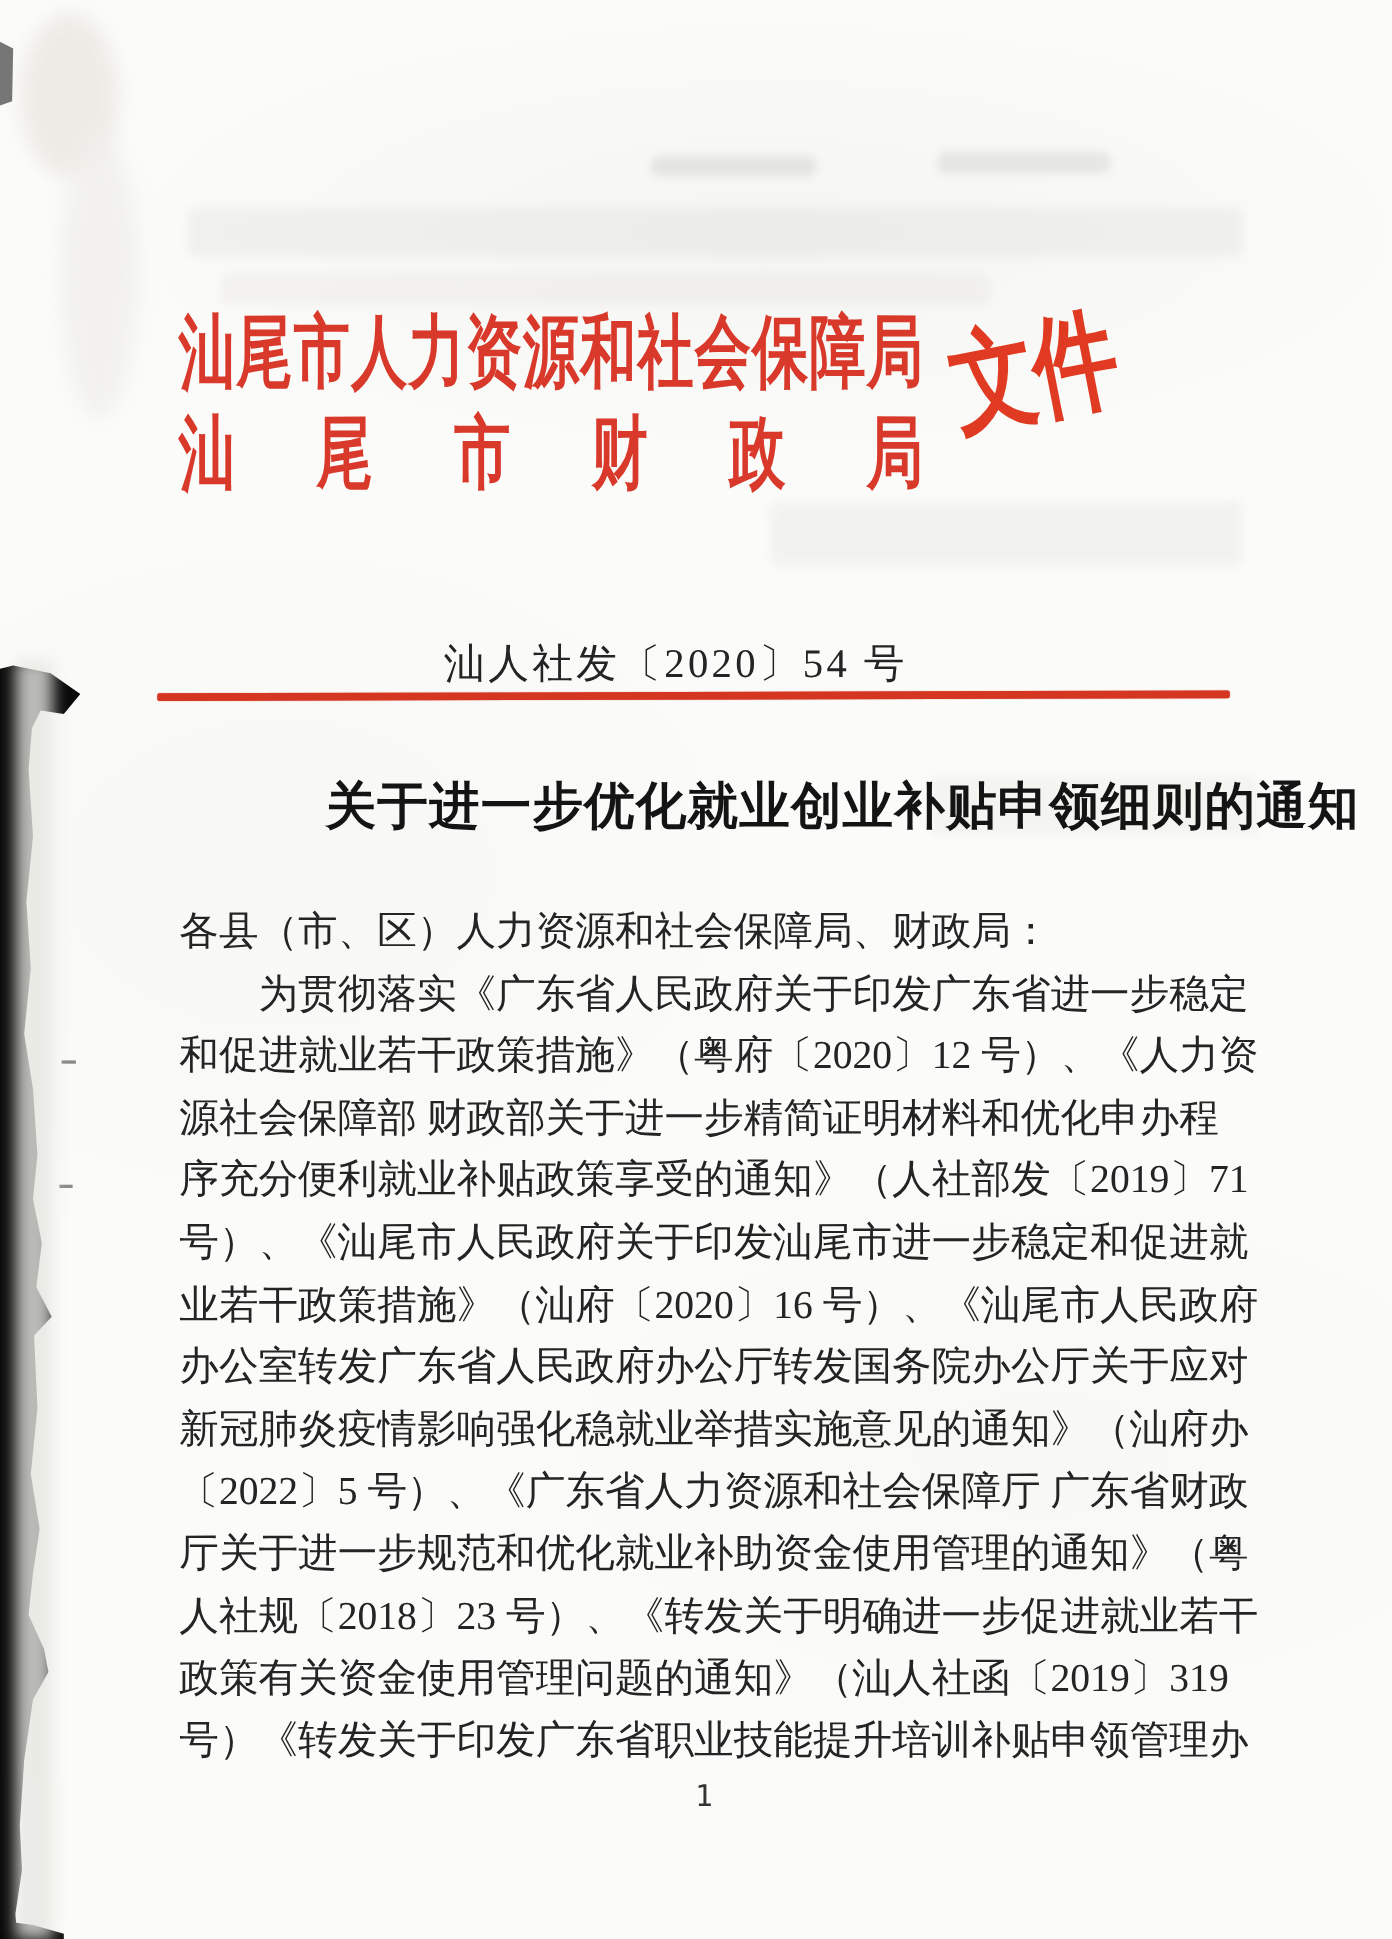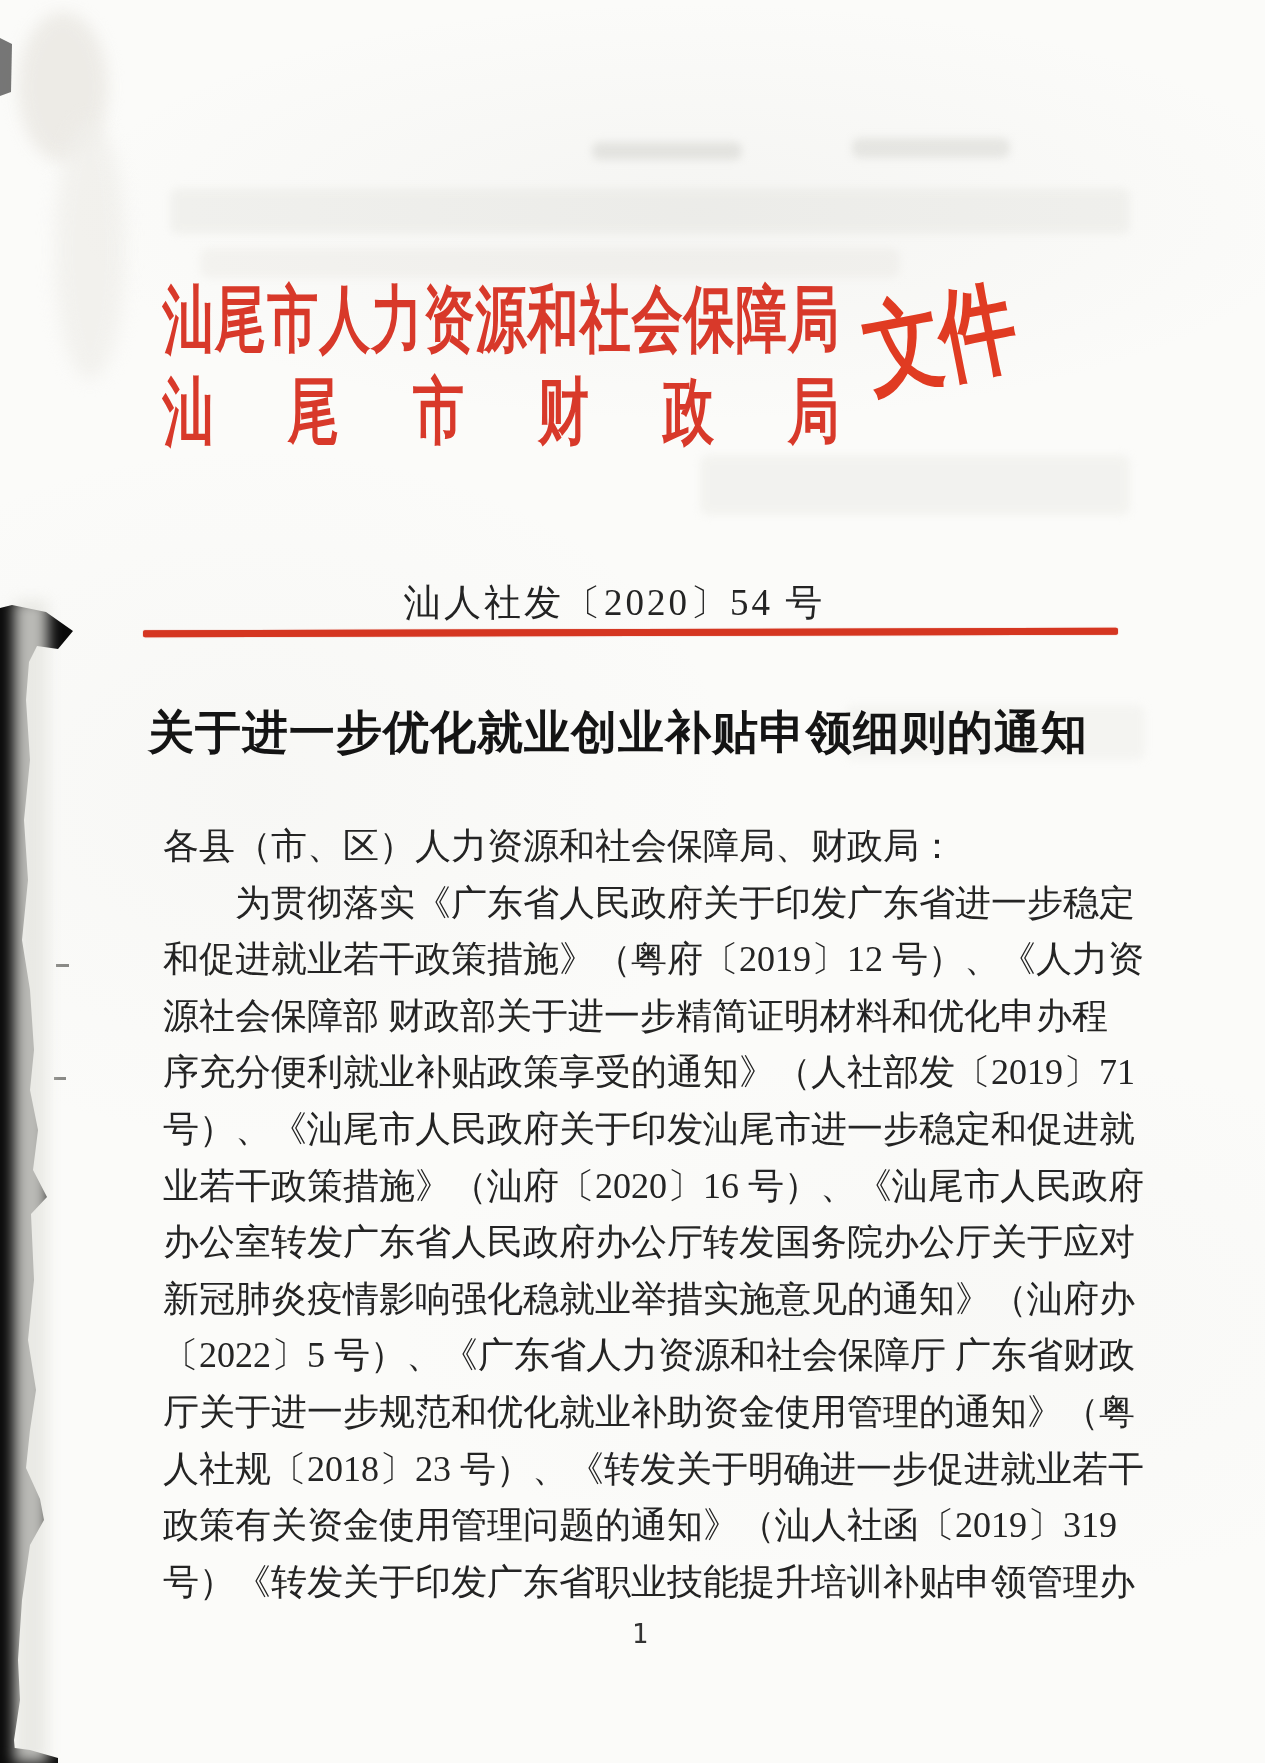--- a/index.html
+++ b/index.html
@@ -47,21 +47,21 @@
     font-size:37px;letter-spacing:3px;color:#242424;white-space:nowrap;
   }
   .red-rule{
     position:absolute;left:143px;top:629px;width:975px;height:7px;
     background:#d53621;border-radius:2px;transform:rotate(-0.15deg);
     box-shadow:0 0 1px rgba(213,54,33,.8);
   }
 
   
   .doc-title{
-    position:absolute;left:0;top:702px;width:1236px;text-align:center;
+    position:absolute;left:0;top:702px;width:1236px;text-align:right;
     font-family:"Liberation Sans","DejaVu Sans",sans-serif;
     font-weight:bold;font-size:46px;letter-spacing:1px;color:#141414;
     white-space:nowrap;
   }
   .body-block{
     position:absolute;left:163px;top:818px;width:912px;
     font-size:36px;line-height:56.6px;color:#242424;
   }
   .body-line{white-space:nowrap;height:56.6px;}
   .page-number{
@@ -128,21 +128,21 @@
 <div class="doc-number">汕人社发〔2020〕54 号</div>
 
 <div class="red-rule"></div>
 
 <div class="doc-title">关于进一步优化就业创业补贴申领细则的通知</div>
 
 <div class="body-block">
   <div class="body-line">各县（市、区）人力资源和社会保障局、财政局：</div>
   <div id="body-lines">
       <div class="body-line">　　为贯彻落实《广东省人民政府关于印发广东省进一步稳定</div>
-      <div class="body-line">和促进就业若干政策措施》（粤府〔2019〕12 号）、《人力资</div>
+      <div class="body-line">和促进就业若干政策措施》（粤府〔2020〕12 号）、《人力资</div>
       <div class="body-line">源社会保障部 财政部关于进一步精简证明材料和优化申办程</div>
       <div class="body-line">序充分便利就业补贴政策享受的通知》（人社部发〔2019〕71</div>
       <div class="body-line">号）、《汕尾市人民政府关于印发汕尾市进一步稳定和促进就</div>
       <div class="body-line">业若干政策措施》（汕府〔2020〕16 号）、《汕尾市人民政府</div>
       <div class="body-line">办公室转发广东省人民政府办公厅转发国务院办公厅关于应对</div>
       <div class="body-line">新冠肺炎疫情影响强化稳就业举措实施意见的通知》（汕府办</div>
       <div class="body-line">〔2022〕5 号）、《广东省人力资源和社会保障厅 广东省财政</div>
       <div class="body-line">厅关于进一步规范和优化就业补助资金使用管理的通知》（粤</div>
       <div class="body-line">人社规〔2018〕23 号）、《转发关于明确进一步促进就业若干</div>
       <div class="body-line">政策有关资金使用管理问题的通知》（汕人社函〔2019〕319</div>

